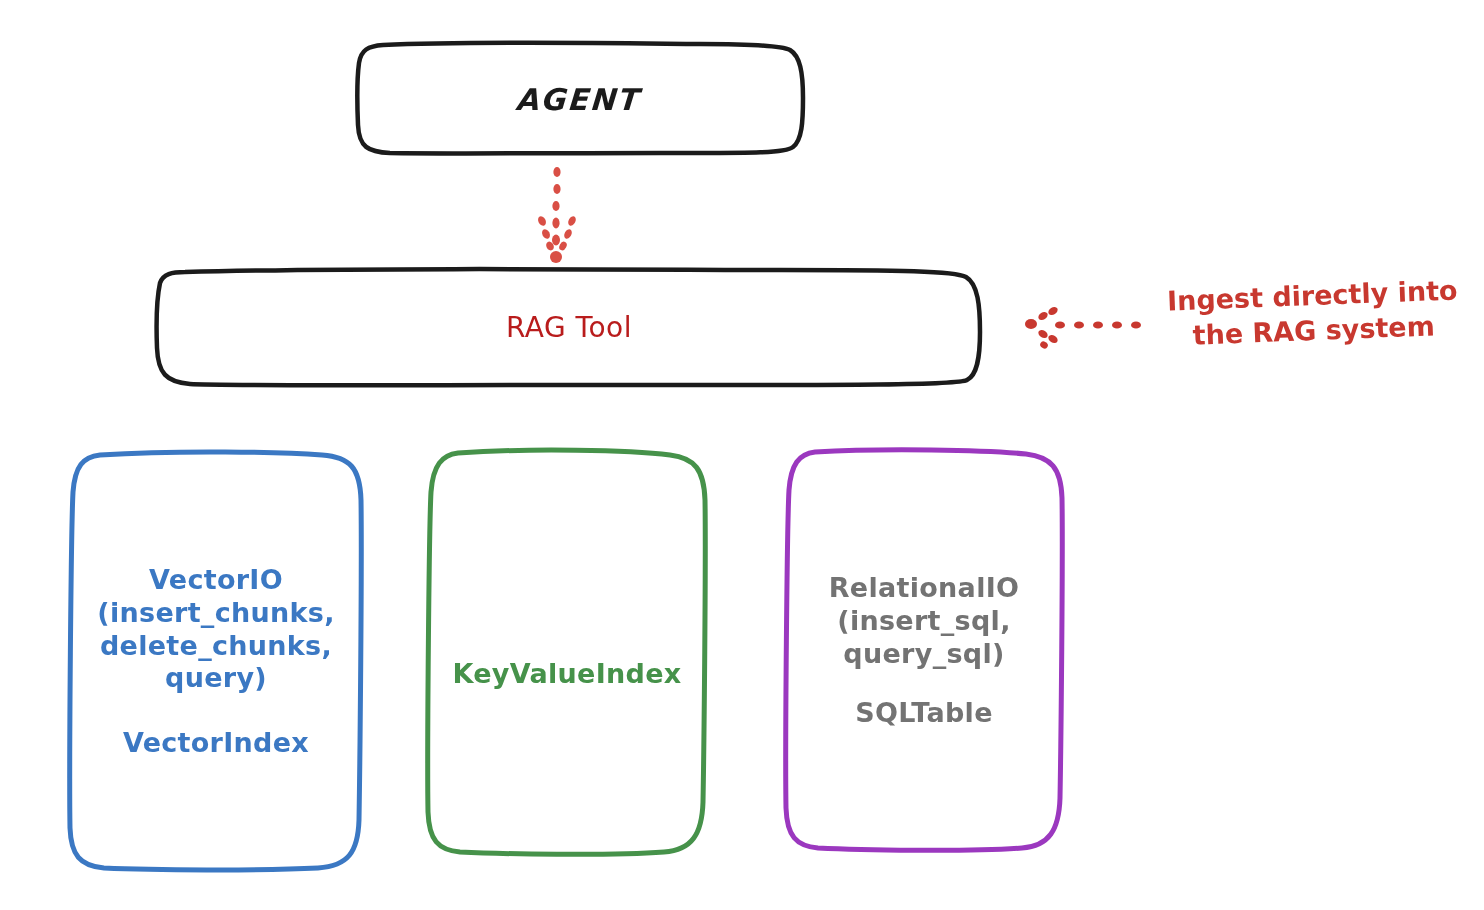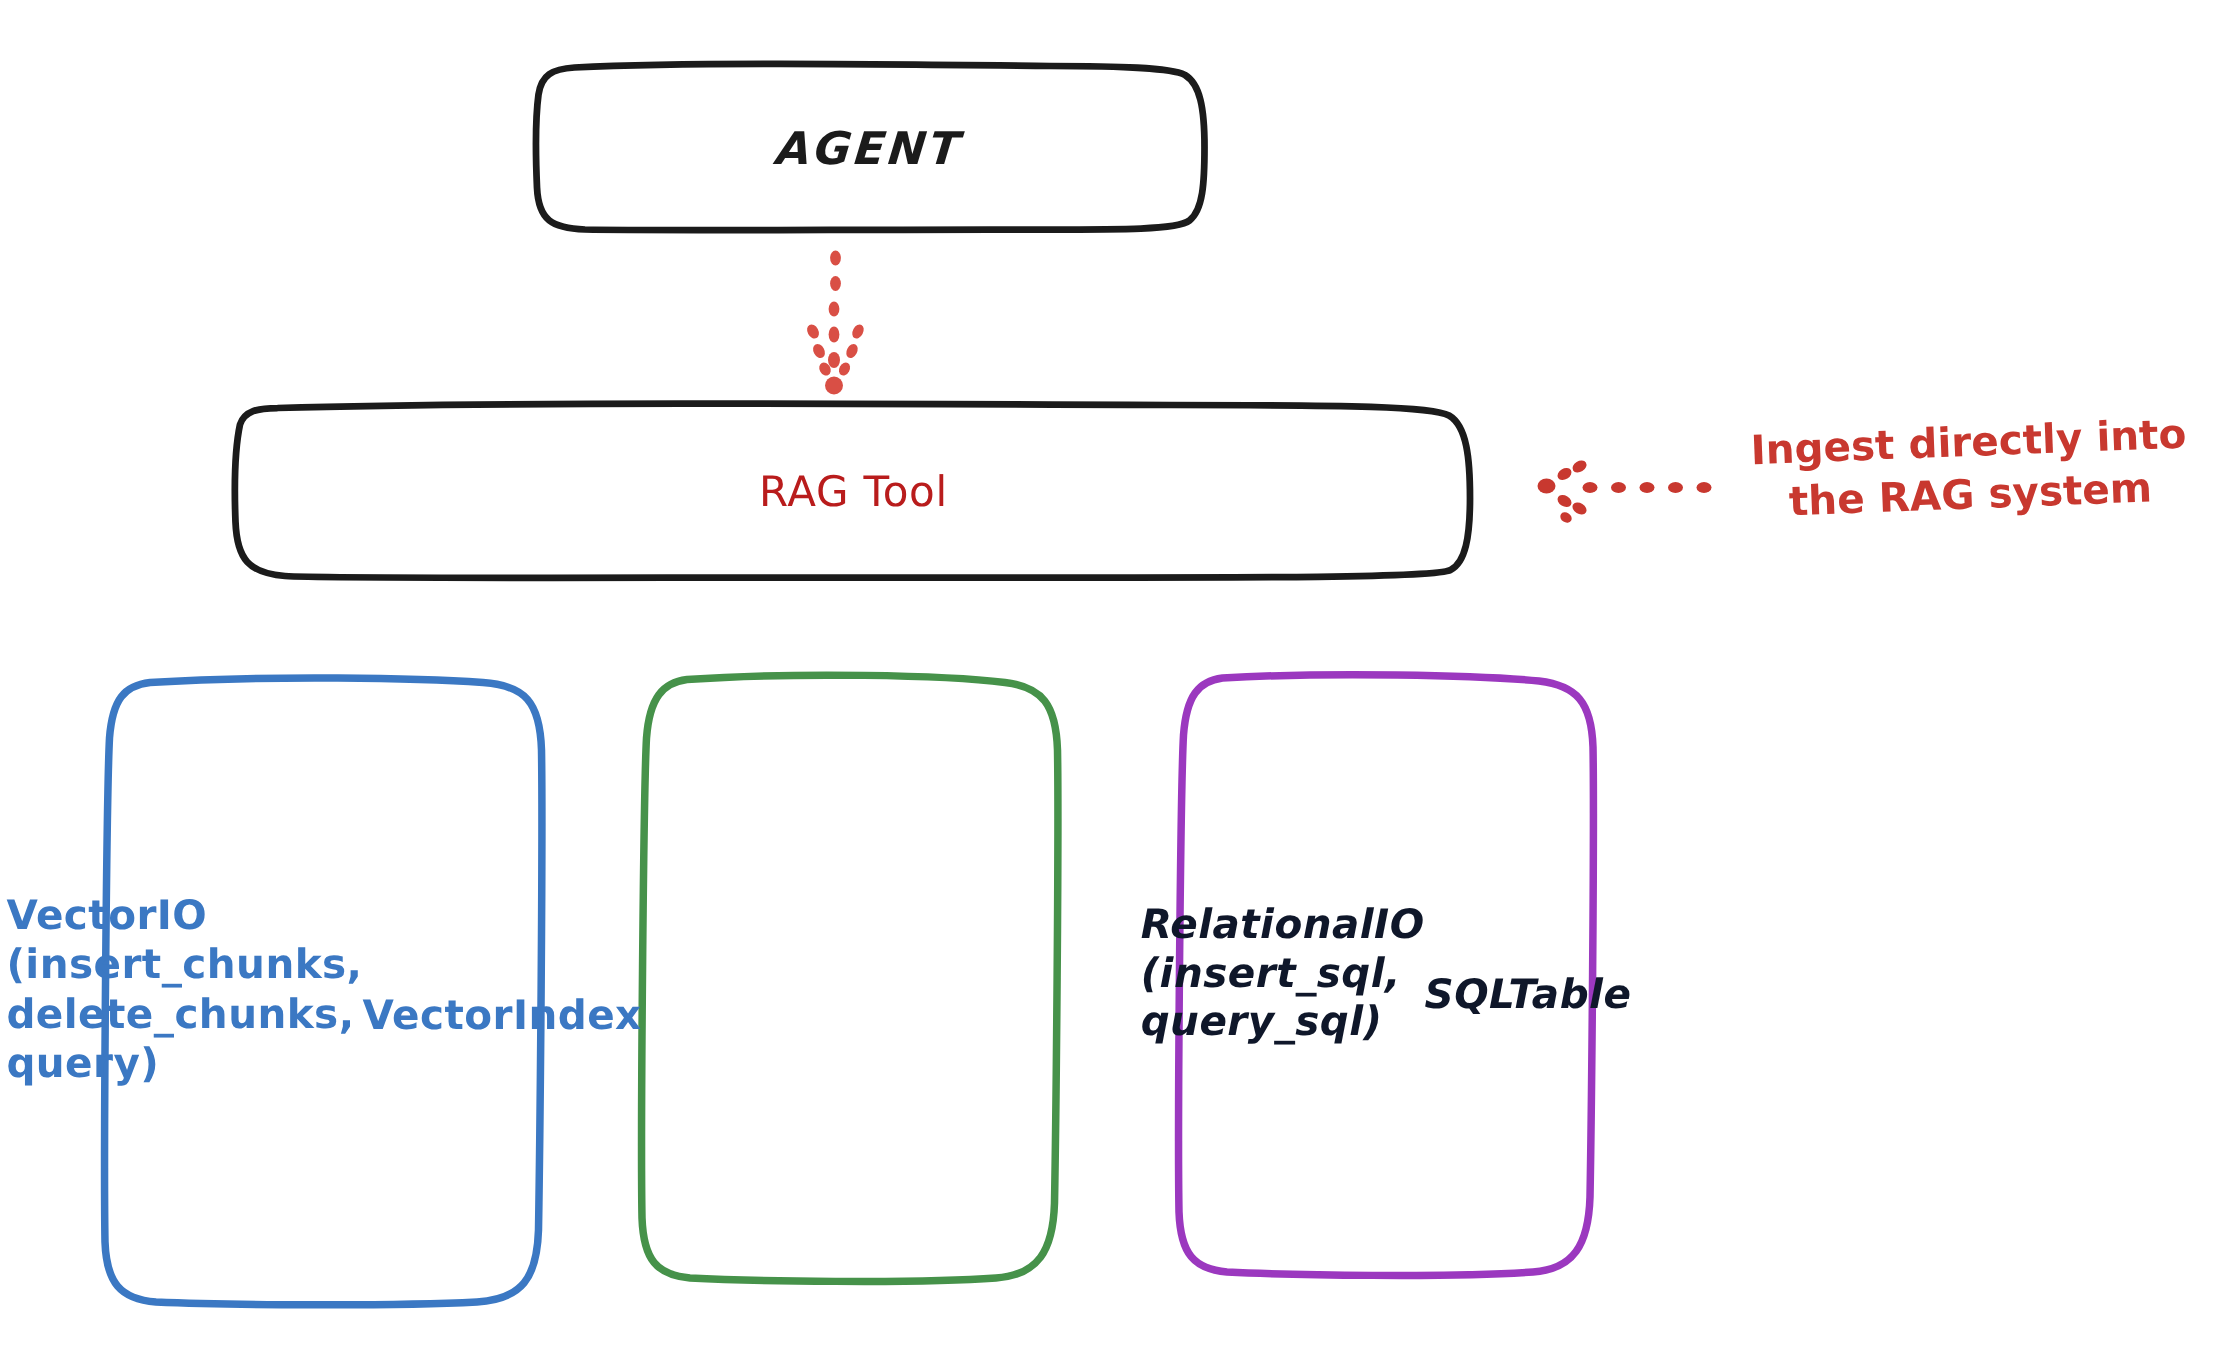--- a/index.html
+++ b/index.html
@@ -64,23 +64,24 @@
     font-weight: 400;
     color: #b91c1c;
     letter-spacing: 0.5px;
   }
 
   
   .io-box {
     position: absolute;
     box-sizing: border-box;
     display: flex;
-    flex-direction: row;
+    flex-direction: column;
     align-items: center;
     justify-content: center;
+    text-align: center;
     background: transparent;
     z-index: 2;
   }
   .io-title {
     font-family: "DejaVu Sans", sans-serif;
     font-size: 27px;
     font-weight: 600;
     line-height: 1.22;
     white-space: pre-line;
     letter-spacing: 0.3px;
@@ -92,21 +93,21 @@
     letter-spacing: 0.3px;
     margin-top: 46px;
   }
 
   #vector-box   { left: 70px;  top: 452px; width: 292px; height: 418px; }
   #keyvalue-box { left: 428px; top: 450px; width: 278px; height: 404px; }
   #relational-box { left: 785px; top: 450px; width: 278px; height: 400px; }
 
   #vector-box   .io-title, #vector-box .io-index   { color: #3b78c3; }
   #keyvalue-box .io-title, #keyvalue-box .io-index { color: #46924a; }
-  #relational-box .io-title, #relational-box .io-index { color: #0f172a; font-style: italic; }
+  #relational-box .io-title, #relational-box .io-index { color: #737373; }
 
   #vector-box .io-index   { margin-top: 32px; }
   #keyvalue-box .io-index { margin-top: 42px; }
   #relational-box .io-index { margin-top: 26px; }
 
   
   #ingest-annotation {
     position: absolute;
     left: 1148px;
     top: 278px;
@@ -235,20 +236,21 @@
 
 <div class="io-box" id="vector-box">
   <div class="io-title">VectorIO
 (insert_chunks,
 delete_chunks,
 query)</div>
   <div class="io-index">VectorIndex</div>
 </div>
 
 <div class="io-box" id="keyvalue-box">
+  <div class="io-index">KeyValueIndex</div>
 </div>
 
 <div class="io-box" id="relational-box">
   <div class="io-title">RelationalIO
 (insert_sql,
 query_sql)</div>
   <div class="io-index">SQLTable</div>
 </div>
 
 <div id="ingest-annotation">Ingest directly into

